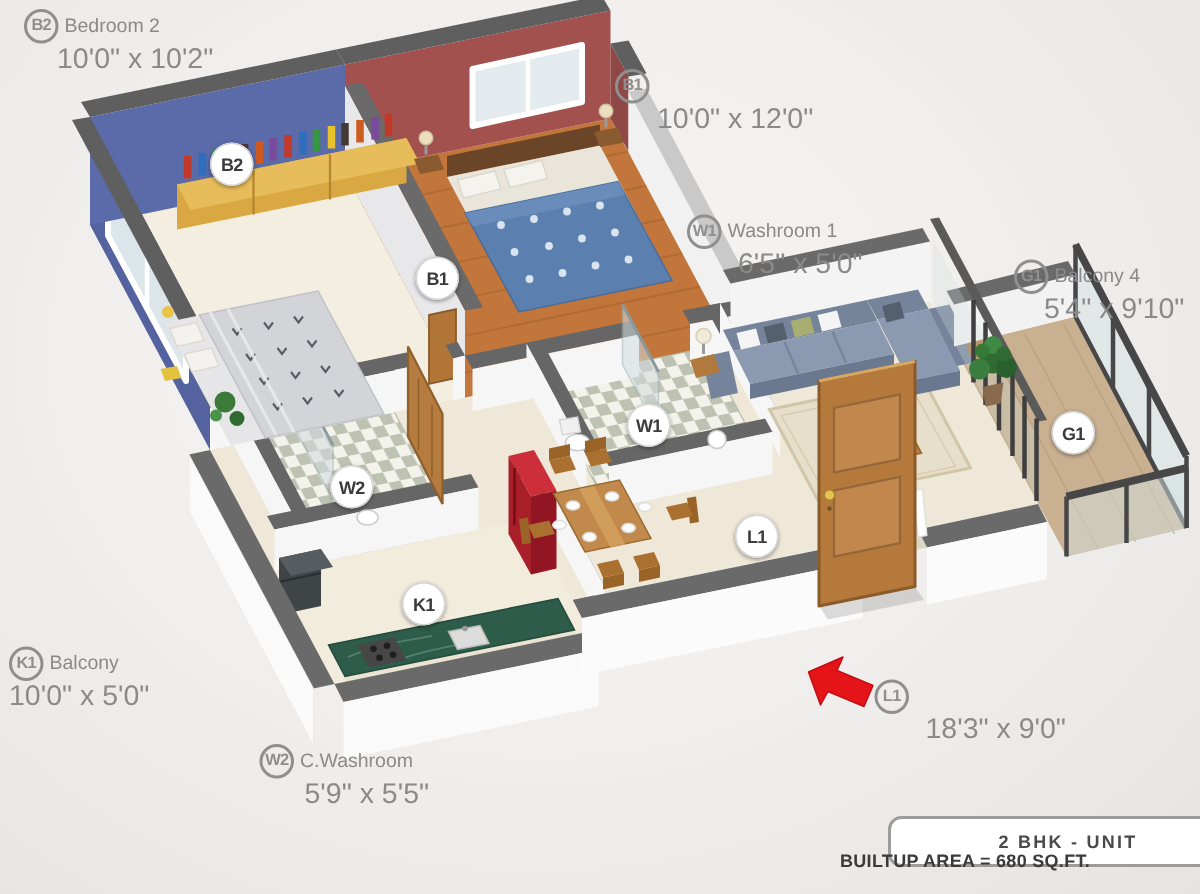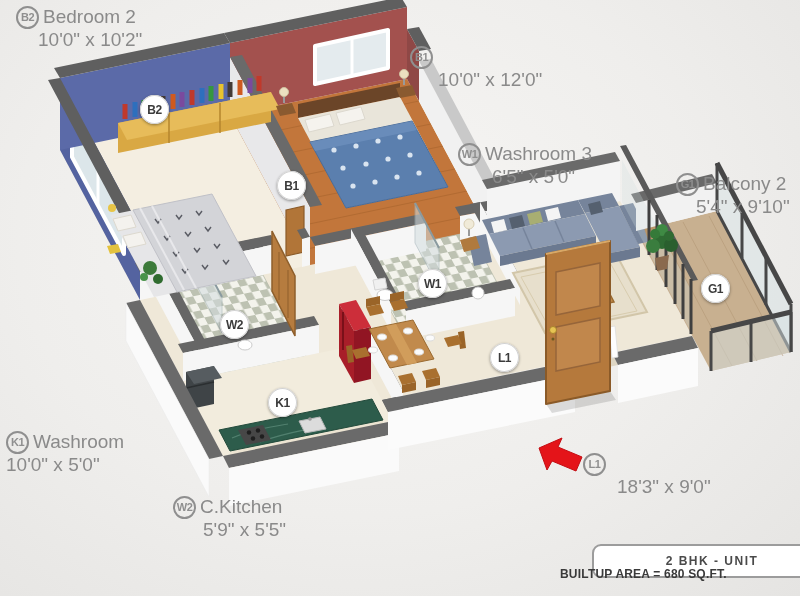--- a/index.html
+++ b/index.html
@@ -9,21 +9,21 @@
     font-family:"Liberation Sans", sans-serif;
   }
   .stage svg{position:absolute;left:0;top:0;}
   .plan-label{position:absolute;color:#8a8a8a;line-height:1.08;white-space:nowrap;}
   .plan-label .row1{display:flex;align-items:center;gap:4px;}
   .lbadge{
     width:23px;height:23px;box-sizing:border-box;border:2px solid #8f8f8f;border-radius:50%;
     font-size:11px;font-weight:bold;color:#8f8f8f;display:flex;align-items:center;justify-content:center;
     letter-spacing:-0.5px;flex:0 0 auto;
   }
-  .lname{font-size:19px;}
+  .lname{font-size:13px;}
   .ldims{font-size:19px;margin-top:1px;}
   .marker{
     position:absolute;width:29px;height:29px;margin:-15px 0 0 -15px;background:#fff;border-radius:50%;
     box-shadow:0 1px 3px rgba(0,0,0,.4), inset 0 0 0 1px #d2d2d2;
     color:#3b3b3b;font-weight:bold;font-size:12px;letter-spacing:-0.5px;
     display:flex;align-items:center;justify-content:center;
   }
   .unitbox{
     position:absolute;left:592px;top:544px;width:240px;height:34px;box-sizing:border-box;
     background:#fff;border:2px solid #9c9c9c;border-radius:9px;
@@ -396,42 +396,42 @@
 </div>
 <div class="plan-label" style="left:410px;top:46px;">
   <div class="row1">
         <span class="lbadge">B1</span>
       </div>
   <div class="ldims" style="padding-left:28px;">10'0" x 12'0"</div>
 </div>
 <div class="plan-label" style="left:458px;top:143px;">
   <div class="row1">
         <span class="lbadge">W1</span>
-  <span class="lname">Washroom 3</span>
+  <span class="lname">Washroom 1</span>
       </div>
   <div class="ldims" style="padding-left:34px;">6'5" x 5'0"</div>
 </div>
 <div class="plan-label" style="left:676px;top:173px;">
   <div class="row1">
         <span class="lbadge">G1</span>
-  <span class="lname">Balcony 2</span>
+  <span class="lname">Balcony 4</span>
       </div>
   <div class="ldims" style="padding-left:20px;">5'4" x 9'10"</div>
 </div>
 <div class="plan-label" style="left:6px;top:431px;">
   <div class="row1">
         <span class="lbadge">K1</span>
-  <span class="lname">Washroom</span>
+  <span class="lname">Balcony</span>
       </div>
   <div class="ldims">10'0" x 5'0"</div>
 </div>
 <div class="plan-label" style="left:173px;top:496px;">
   <div class="row1">
         <span class="lbadge">W2</span>
-  <span class="lname">C.Kitchen</span>
+  <span class="lname">C.Washroom</span>
       </div>
   <div class="ldims" style="padding-left:30px;">5'9" x 5'5"</div>
 </div>
 <div class="plan-label" style="left:583px;top:453px;">
   <div class="row1">
         <span class="lbadge">L1</span>
       </div>
   <div class="ldims" style="padding-left:34px;">18'3" x 9'0"</div>
 </div>
 

